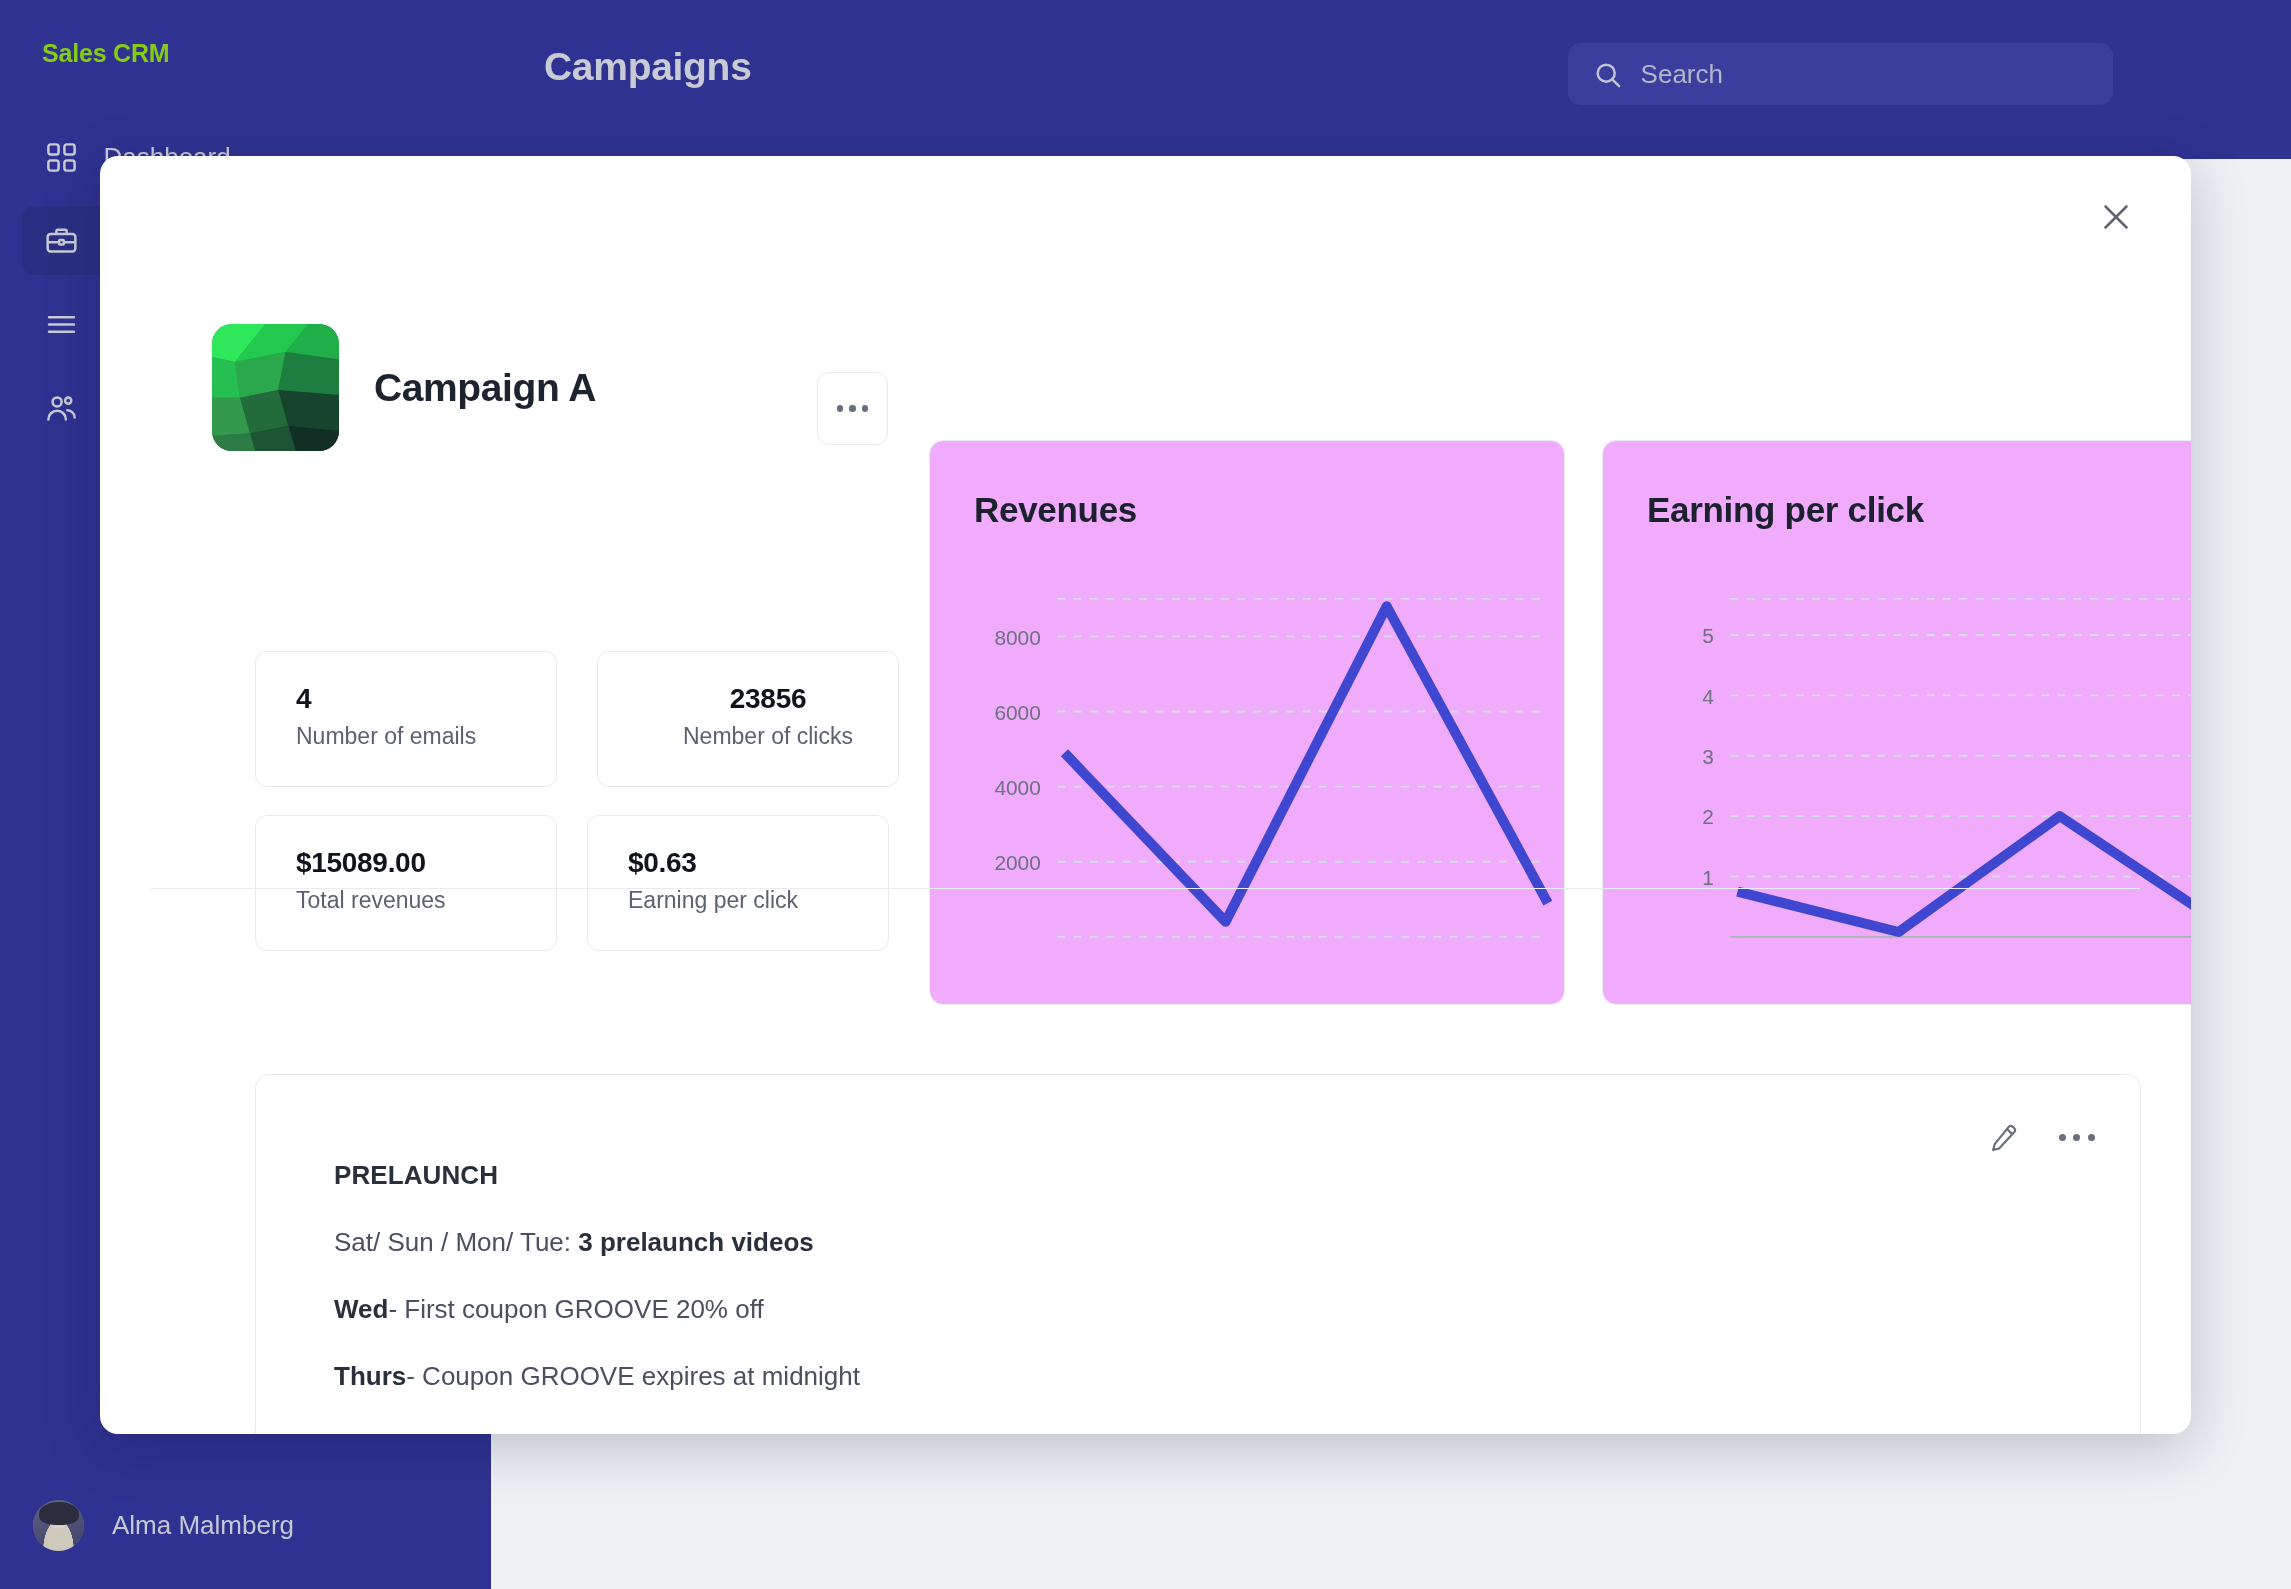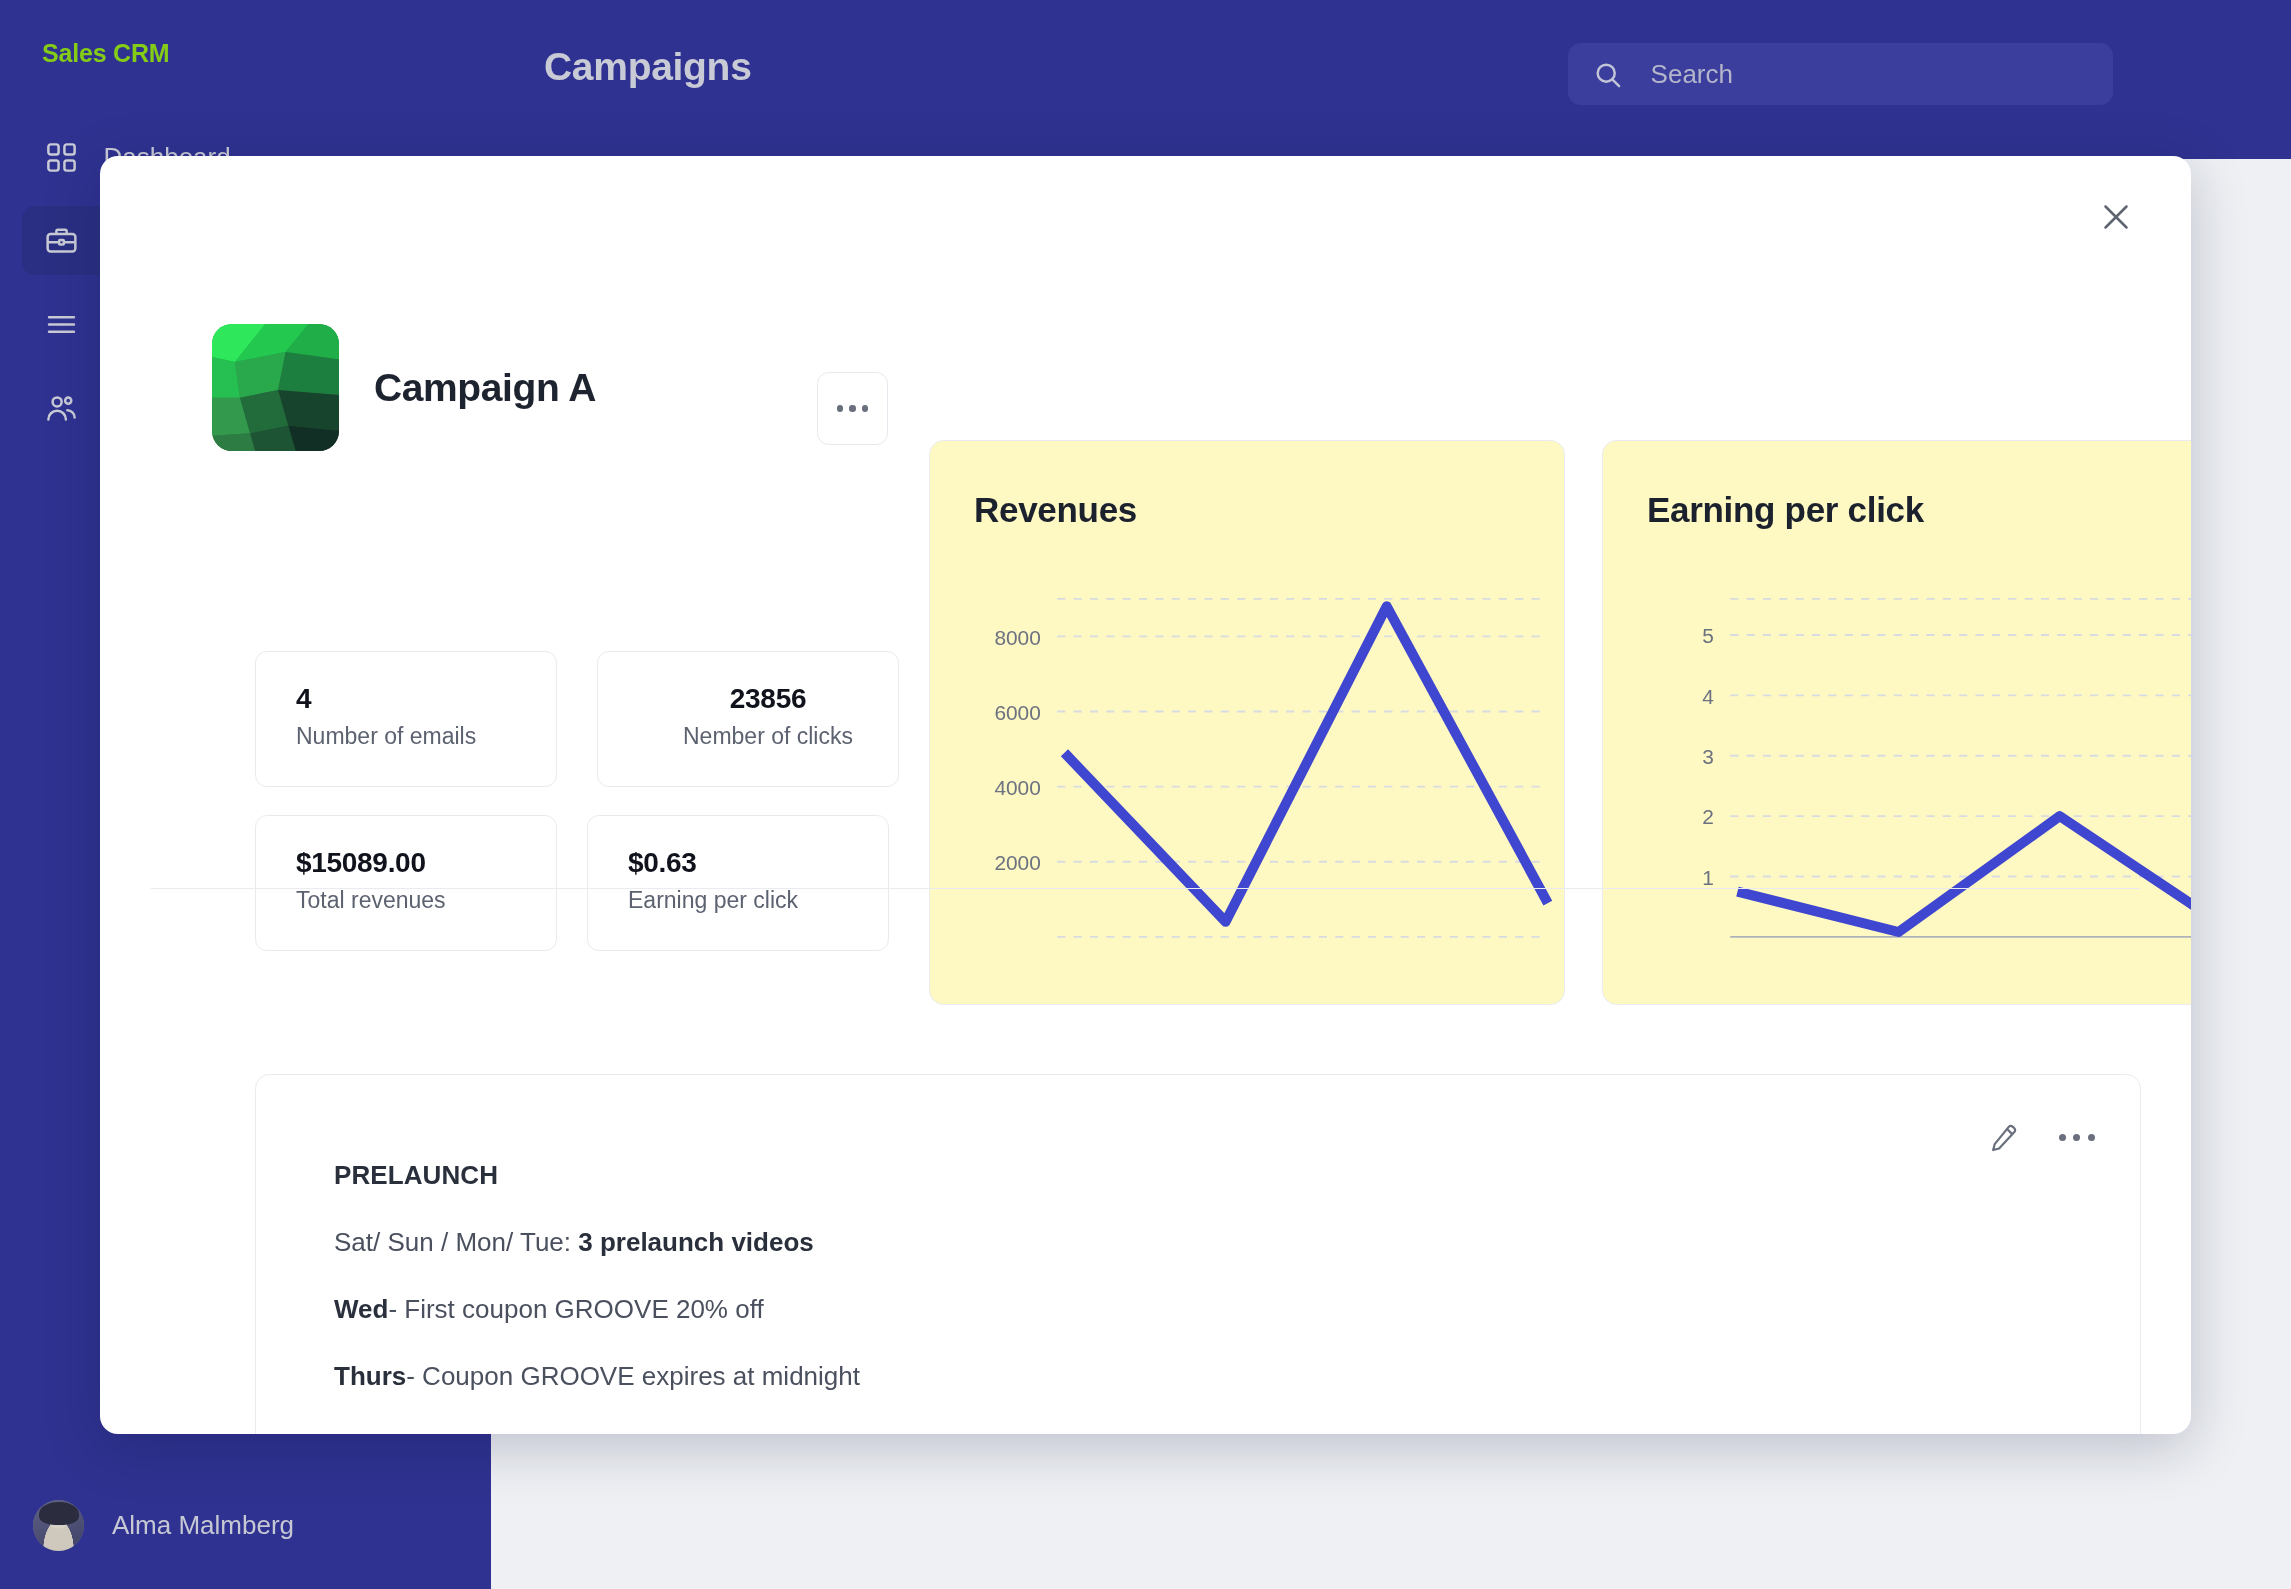--- a/index.html
+++ b/index.html
@@ -108,21 +108,21 @@
   }
   #search-box {
     position: absolute;
     left: 1077px; top: 43px;
     width: 545px; height: 62px;
     background: #3b3e9c;
     border-radius: 12.7px;
     display: flex;
     align-items: center;
     padding-left: 23.6px;
-    gap: 28px;
+    gap: 18px;
   }
   #search-box svg { width: 31px; height: 31px; display: block; flex: 0 0 31px; }
   #search-input {
     border: none; outline: none; background: transparent;
     font-family: "Liberation Sans", sans-serif;
     font-size: 26px;
     color: #c6c8d6;
     width: 436px;
     height: 42px;
   }
@@ -230,21 +230,21 @@
   #stat-2 { left: 155px; top: 659px; }
   #stat-3 { left: 487px; top: 659px; }
 
   
   .chart-card {
     position: absolute;
     top: 284px;
     width: 636px; height: 565px;
     border: 1.5px solid #eaecf0;
     border-radius: 14.5px;
-    background: #fef9c3;
+    background: #f0abfc;
   }
   #chart-card-0 { left: 829px; }
   #chart-card-1 { left: 1502px; }
   .chart-title {
     position: absolute;
     left: 44px; top: 49px;
     font-size: 35px;
     font-weight: 700;
     color: #1c212e;
     letter-spacing: -0.3px;

